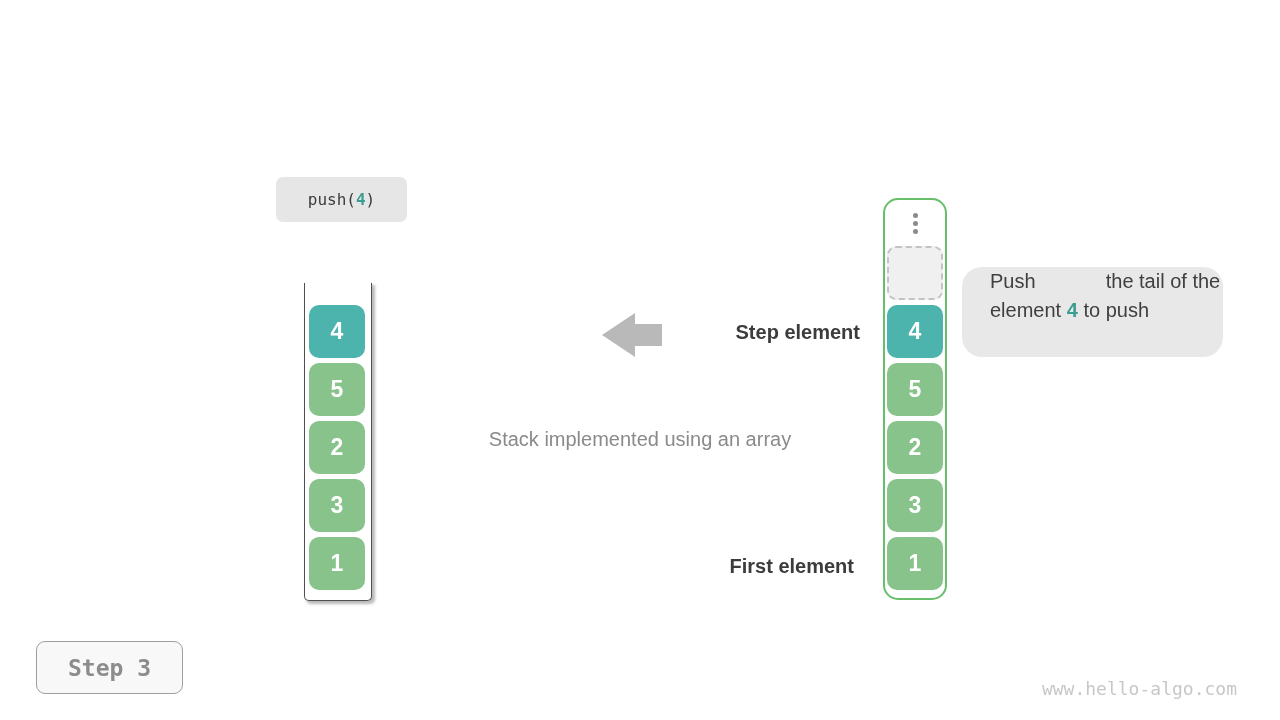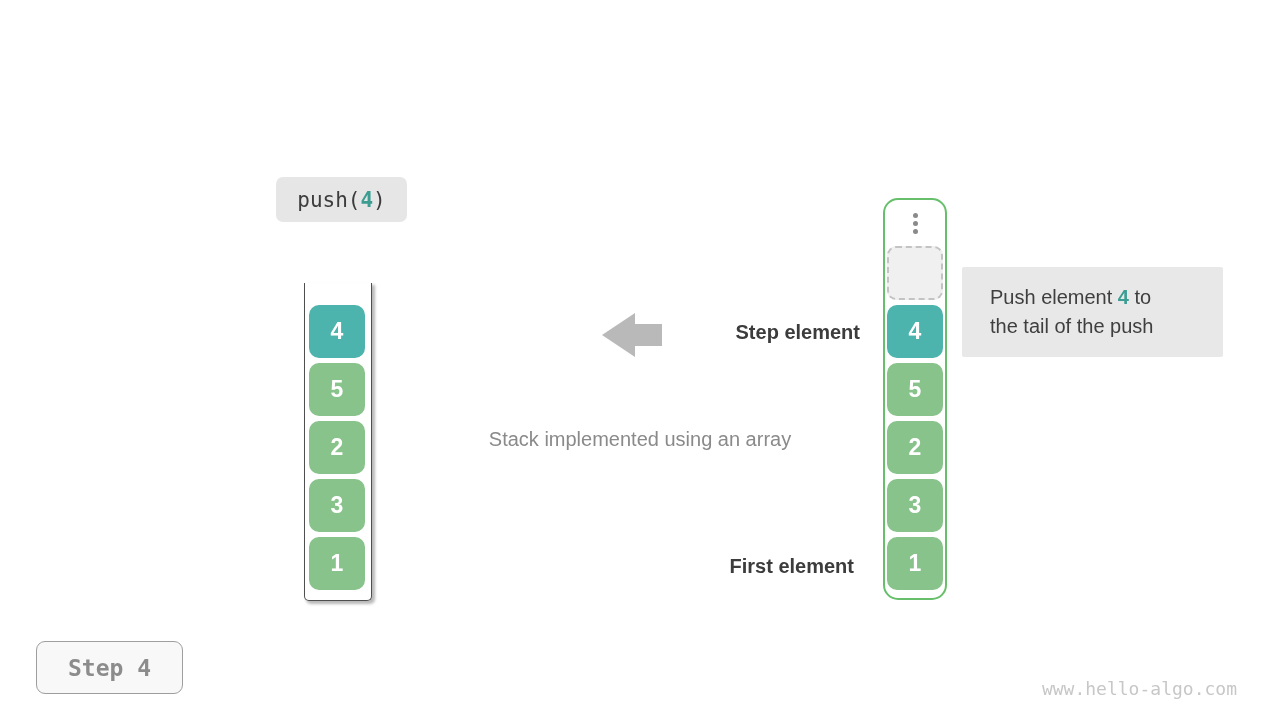--- a/index.html
+++ b/index.html
@@ -6,21 +6,21 @@
     --teal:#4cb3ad; --green:#87c38b; --teal_text:#3c9d92; --container_green:#67bf6b;
     --dark_text:#3c3c3c; --gray_text:#8a8a8a; --arrow_gray:#b9b9b9;
     --box_bg:#e6e6e6; --step_bg:#f8f8f8; --watermark_gray:#c7c7c7;
   }
   html,body{margin:0;padding:0;background:#fff;}
   .canvas{position:relative;width:1280px;height:720px;background:#ffffff;overflow:hidden;
           font-family:"Liberation Sans", sans-serif;}
 
   .code-box{position:absolute;left:276px;top:177px;width:131px;height:45px;border-radius:7px;
             background:var(--box_bg);display:flex;align-items:center;justify-content:center;
-            font-family:"DejaVu Sans Mono", monospace;font-size:21px;color:var(--dark_text);}
+            font-family:"DejaVu Sans Mono", monospace;font-size:16px;color:var(--dark_text);}
   .code-box .hl{color:var(--teal_text);font-weight:bold;}
 
   
   .stack-left{position:absolute;left:304px;top:283px;width:66px;height:317px;
               border-left:1.5px solid #4f4f4f;border-right:1.5px solid #4f4f4f;border-bottom:1.5px solid #4f4f4f;
               border-bottom-left-radius:5px;border-bottom-right-radius:5px;
               box-shadow:2.5px 2.5px 3px rgba(0,0,0,0.28);background:#fff;}
   .cell{position:absolute;width:56px;height:53px;border-radius:10px;display:flex;align-items:center;
         justify-content:center;color:#fff;font-weight:bold;font-size:23px;}
   .cell.teal{background:var(--teal);}
@@ -46,22 +46,22 @@
                border-right:33px solid var(--arrow_gray);}
   .arrow .tail{position:absolute;left:33px;top:11px;width:27px;height:22px;background:var(--arrow_gray);}
 
   .label-bold{position:absolute;font-size:20px;font-weight:bold;color:var(--dark_text);
               text-align:right;width:260px;}
   .label-last{left:600px;top:321px;}
   .label-first{left:594px;top:555px;}
   .caption{position:absolute;left:440px;top:428px;width:400px;text-align:center;
            font-size:20px;color:var(--gray_text);}
 
-  .tooltip{position:absolute;left:962px;top:267px;width:261px;height:90px;border-radius:2px;
-           background:#e8e8e8;display:flex;flex-direction:column;justify-content:center;
+  .tooltip{position:absolute;left:962px;top:267px;width:261px;height:90px;border-radius:20px;
+           background:#e8e8e8;display:flex;justify-content:center;
            padding-left:28px;box-sizing:border-box;font-size:20px;color:#3f3f3f;line-height:29px;}
   .tooltip .hl{color:var(--teal_text);font-weight:bold;}
 
   .step-box{position:absolute;left:36px;top:641px;width:145px;height:51px;border-radius:9px;
             border:1px solid #9e9e9e;background:var(--step_bg);display:flex;align-items:center;
             justify-content:center;font-family:"DejaVu Sans Mono", monospace;font-weight:bold;
             font-size:23px;color:#8c8c8c;}
 
   .watermark{position:absolute;right:43px;top:678px;font-family:"DejaVu Sans Mono", monospace;
              font-size:18px;color:var(--watermark_gray);}
@@ -108,17 +108,17 @@
     <div class="cell green sr-2">2</div>
     <div class="cell green sr-3">3</div>
     <div class="cell green sr-4">1</div>
   </div>
 
   <div class="tooltip">
     <div><span>Push element </span><span class="hl">4</span><span> to</span></div>
     <div>the tail of the push</div>
   </div>
 
-  <div class="step-box">Step 4</div>
+  <div class="step-box">Step 3</div>
 
   <div class="watermark">www.hello-algo.com</div>
 
 </div>
 
 </body></html>

